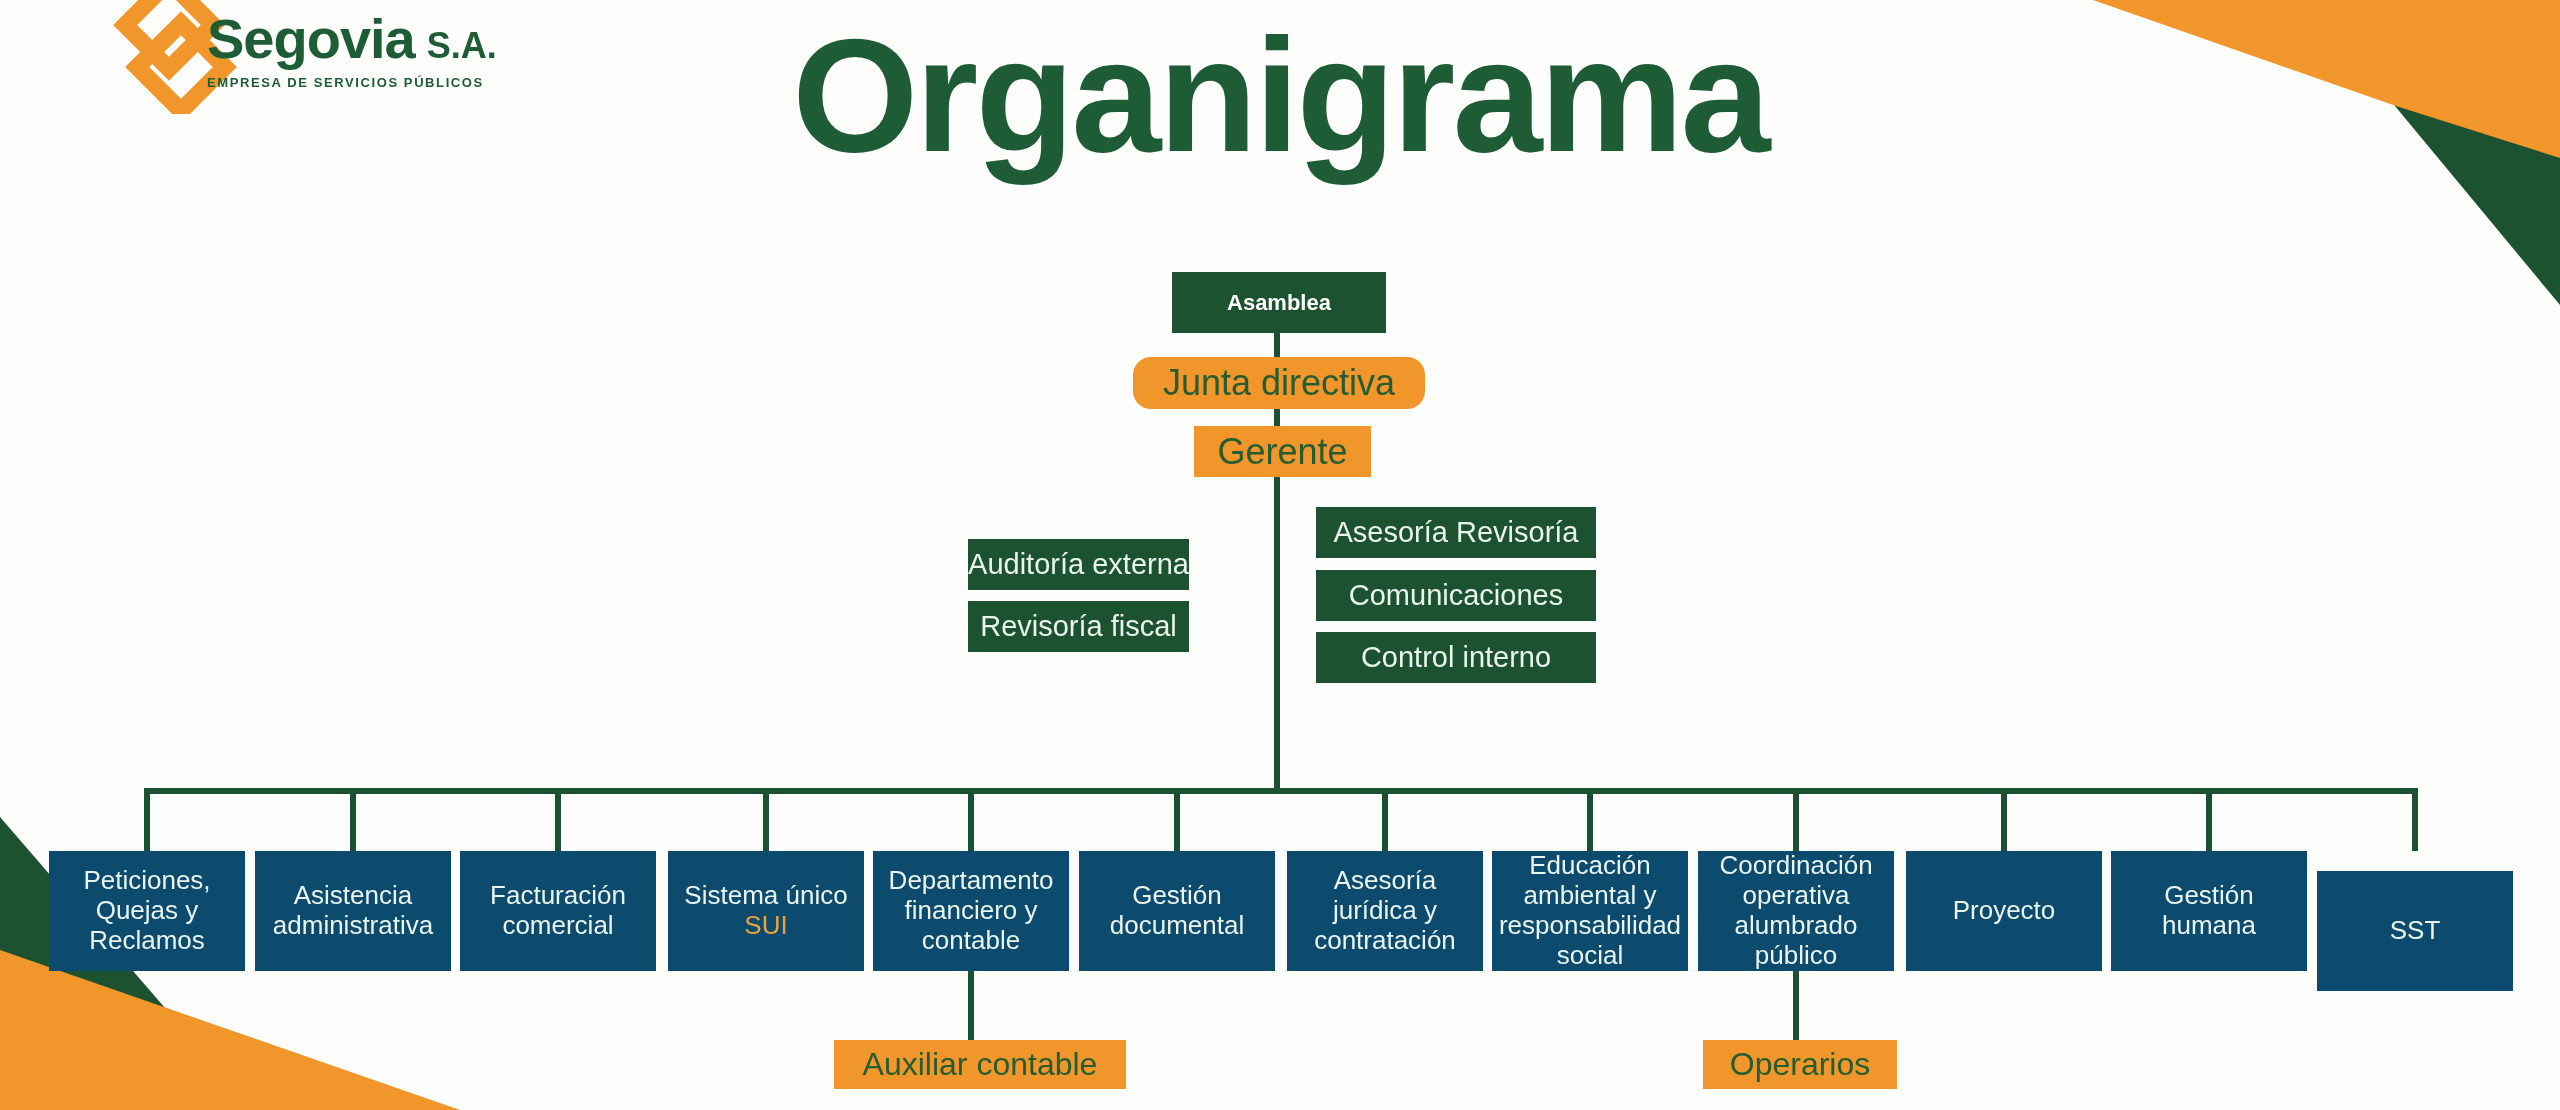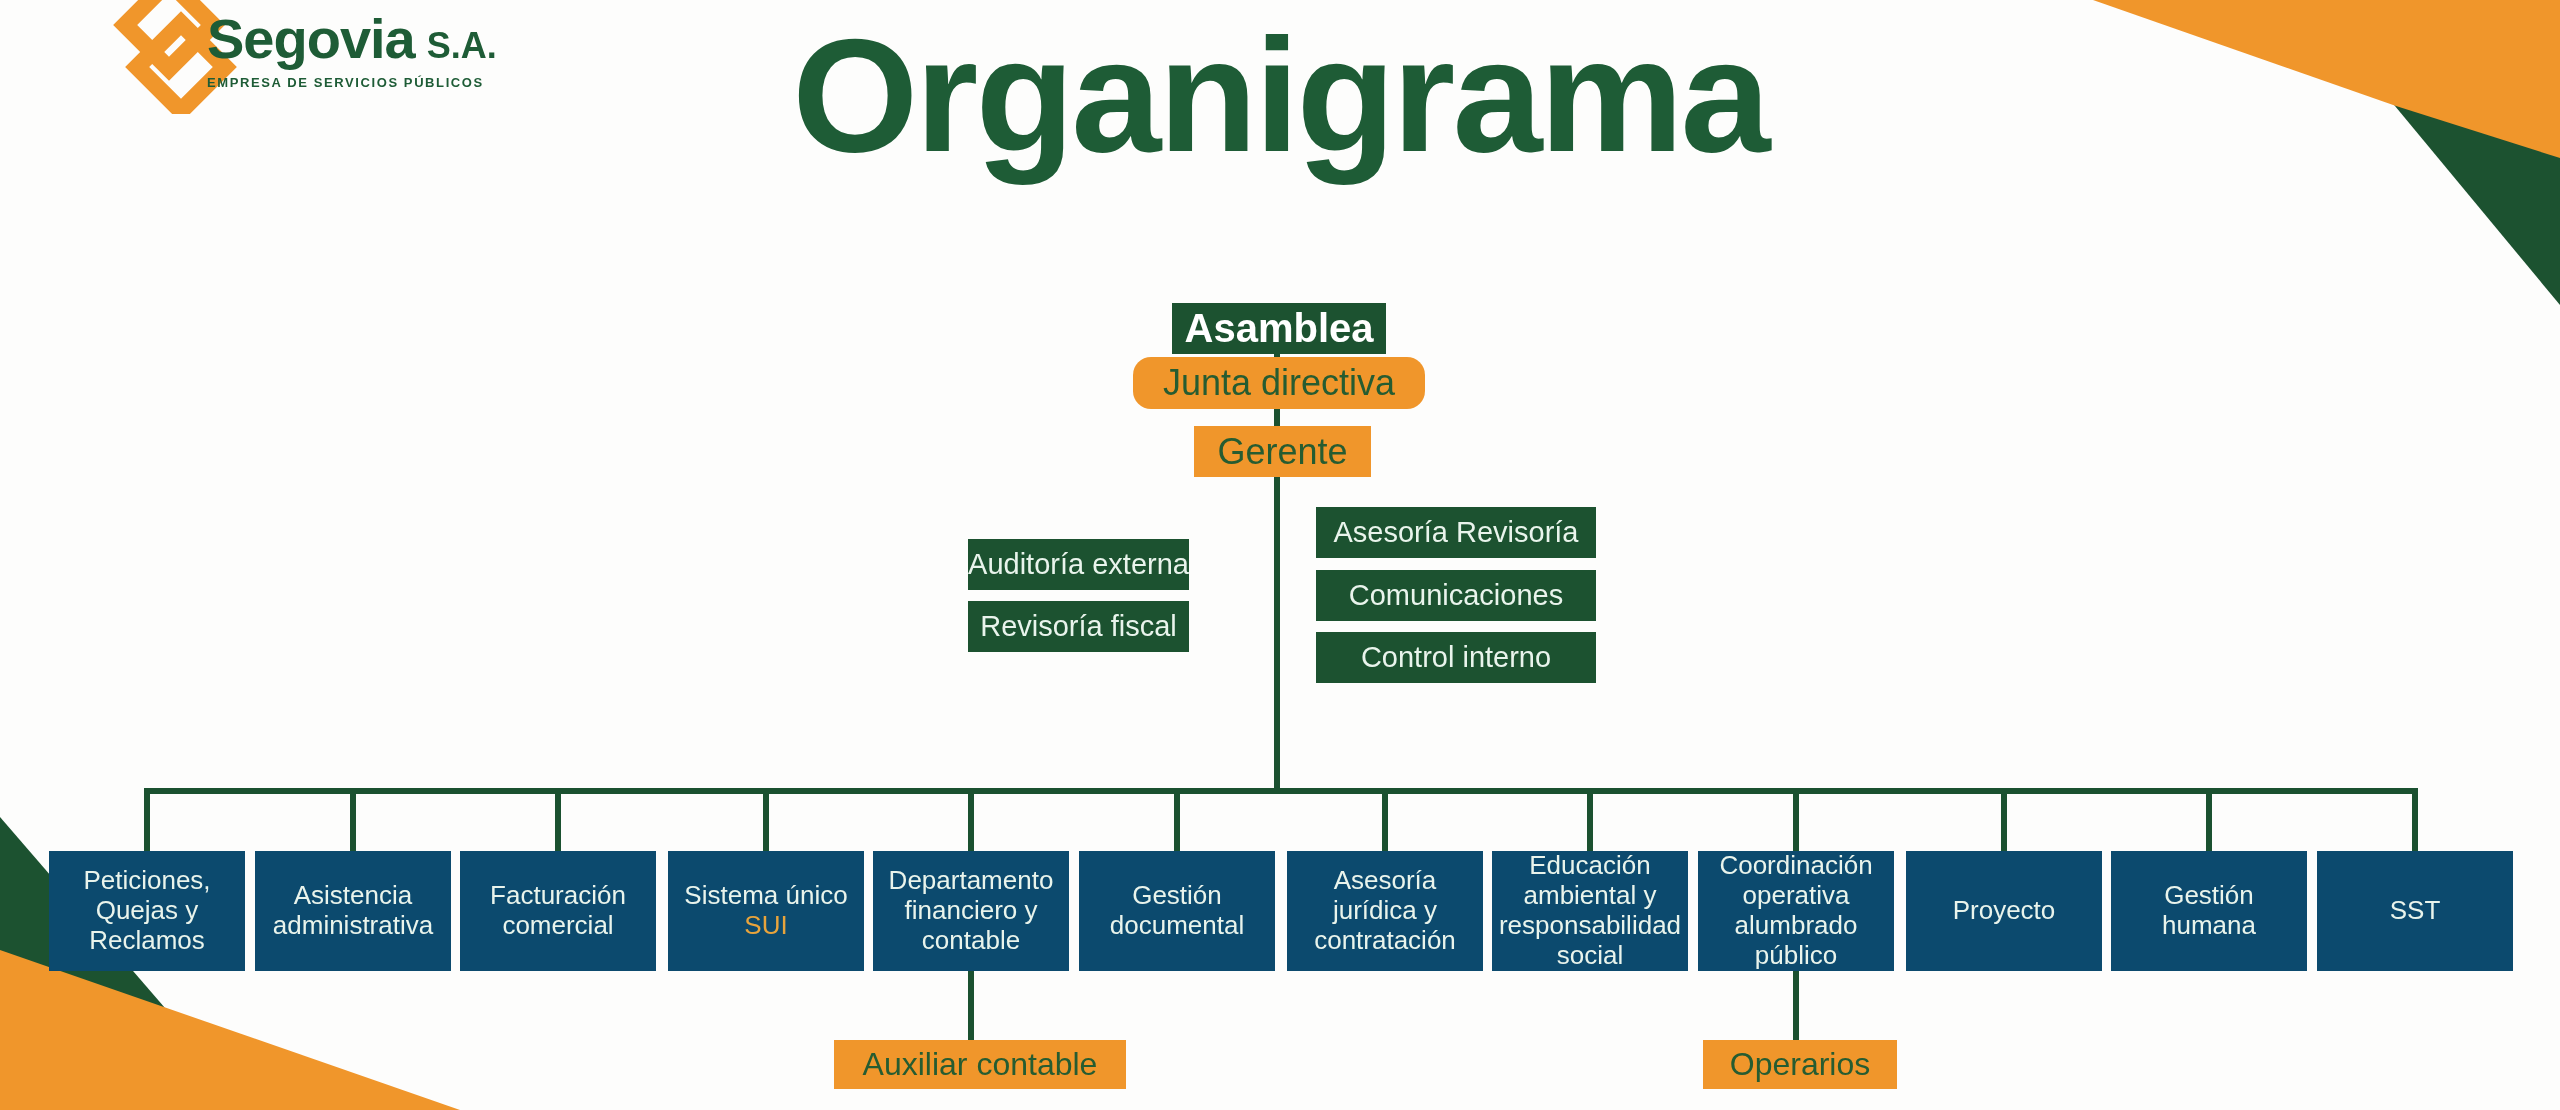--- a/index.html
+++ b/index.html
@@ -22,21 +22,21 @@
   }
   
   .line{position:absolute;background:#1b5130;}
   
   .node{
     position:absolute;display:flex;flex-direction:column;align-items:center;justify-content:center;
     text-align:center;box-sizing:border-box;
   }
   .green-node{background:#1c5230;color:#ffffff;}
   .orange-node{background:#f0962b;color:#265c31;}
-  .asamblea{left:1172px;top:272px;width:214px;height:51px;font-size:40px;font-weight:bold;margin-top:31px;}
+  .asamblea{left:1172px;top:272px;width:214px;height:61px;font-size:22px;font-weight:bold;}
   .junta{left:1133px;top:357px;width:292px;height:52px;font-size:36px;border-radius:18px;}
   .gerente{left:1194px;top:426px;width:177px;height:51px;font-size:36px;}
   .staff{color:#e9f4ec;font-size:29px;}
   .staff-l{left:968px;width:221px;height:51px;}
   .staff-r{left:1316px;width:280px;height:51px;}
   .dept{
     top:851px;width:196px;height:120px;background:#0c4a6e;color:#e9f4ec;
     font-size:26px;line-height:1.15;padding:0 4px;
   }
   .dept .sub{display:block;color:#e8a43c;}
@@ -153,21 +153,21 @@
     <span class="sub"></span>
   </div>
   <div class="node dept" style="left:1906px;">
     <span>Proyecto</span>
     <span class="sub"></span>
   </div>
   <div class="node dept" style="left:2111px;">
     <span>Gestión humana</span>
     <span class="sub"></span>
   </div>
-  <div class="node dept" style="left:2317px;">
+  <div class="node dept" style="left:2317px;margin-top:20px;">
     <span>SST</span>
     <span class="sub"></span>
   </div>
 
   <div class="node orange-node subunit" style="left:834px;width:292px;">
     <span>Auxiliar contable</span>
   </div>
   <div class="node orange-node subunit" style="left:1703px;width:194px;">
     <span>Operarios</span>
   </div>

